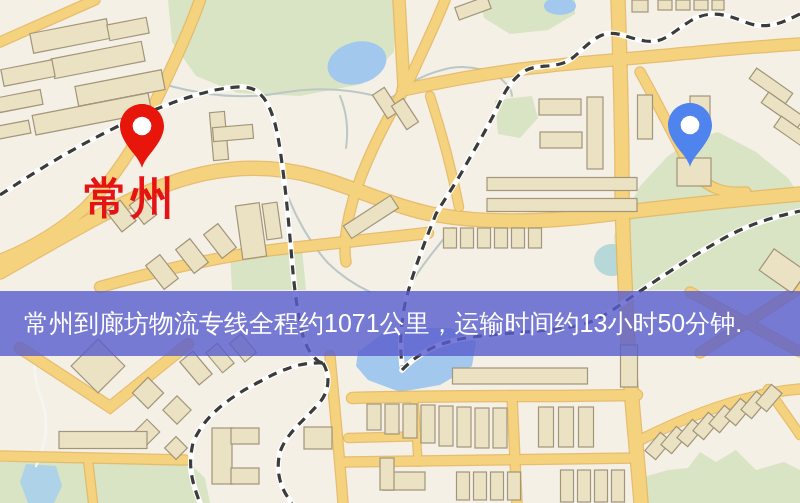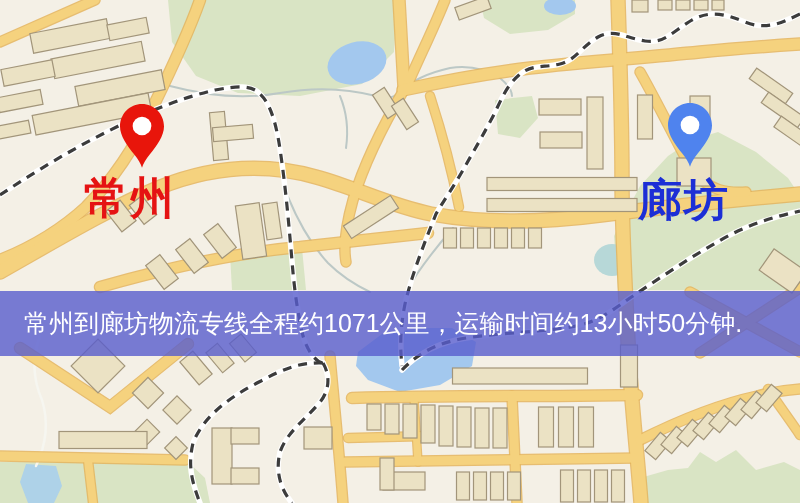--- a/index.html
+++ b/index.html
@@ -194,19 +194,18 @@
     </svg>
   </div>
   <div class="city-label" id="origin-label" style="left: 84px; top: 176px; color: rgb(229, 19, 19);">常州</div>
 
   <div class="pin" id="destination-pin" style="left: 668px; top: 103px;">
     <svg viewBox="0 0 40 60">
       <path id="destination-pin-shape" d="M20 0 C9 0 0 9 0 20.5 C0 29 6.5 38 13 46 C16.5 50.5 19 54.5 20 58 C21 54.5 23.5 50.5 27 46 C33.5 38 40 29 40 20.5 C40 9 31 0 20 0 Z" fill="#4f83ee"></path>
       <circle cx="20" cy="20" r="8.5" fill="#ffffff"></circle>
     </svg>
   </div>
-  <div class="city-label" id="destination-label" style="left: 638px; top: 178px; color: rgb(28, 47, 214);">廊坊</div>
 
   <div class="banner" id="route-banner" style="top: 291px; height: 65px; background: rgba(88, 92, 205, 0.8); padding-left: 24px;">
     <span style="color: rgb(255, 255, 255);">常州到廊坊物流专线全程约1071公里，运输时间约13小时50分钟.</span>
   </div>
 
 </div>
 
 </body></html>

